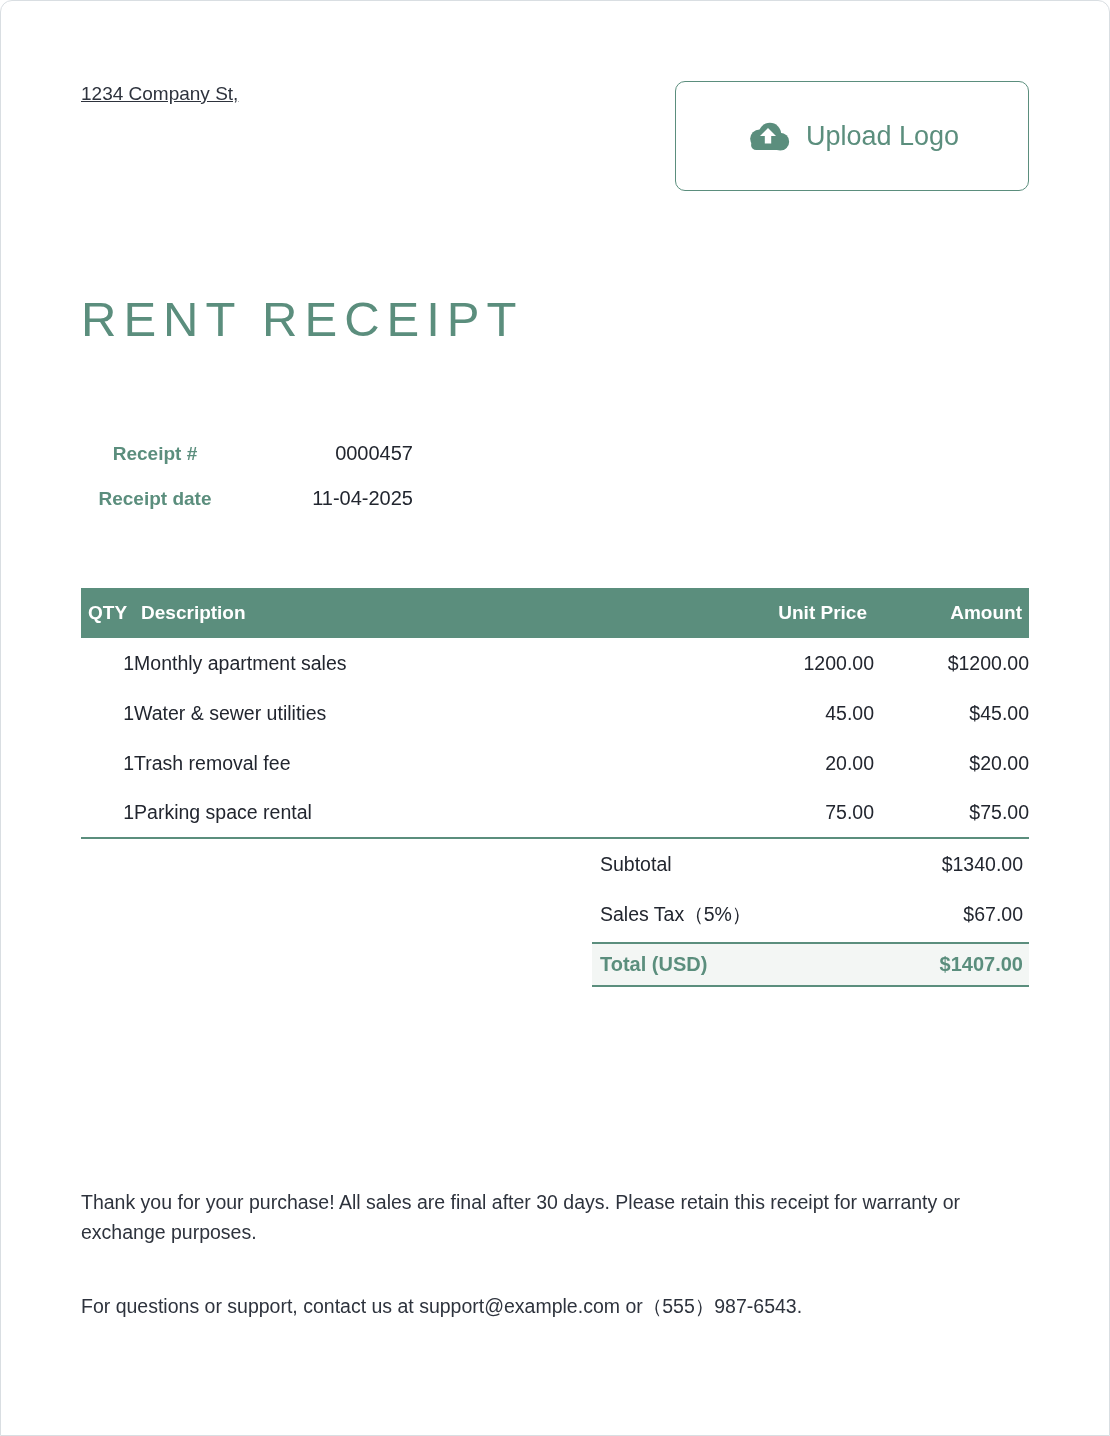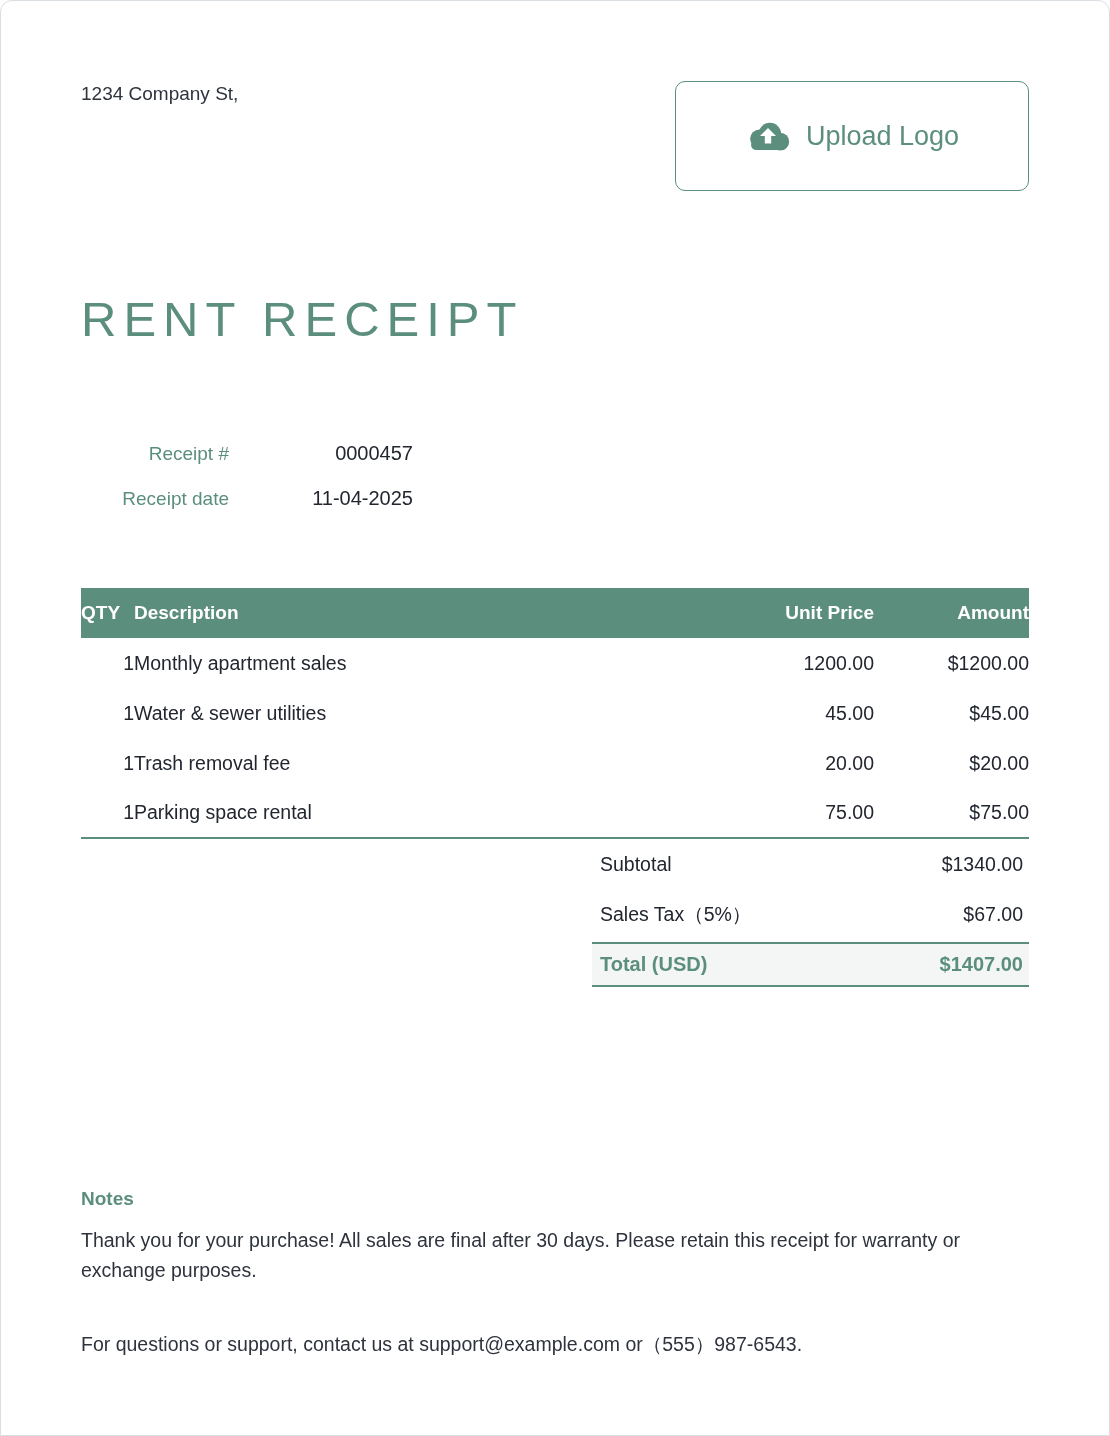--- a/index.html
+++ b/index.html
@@ -17,21 +17,21 @@
     width:1110px;height:1436px;background:#ffffff;
     border:1px solid var(--card-border);
     border-radius:12px 12px 0 0;
     padding:78px 80px 0 80px;
     position:relative;overflow:hidden;
   }
 
   
   .top-row{display:flex;justify-content:space-between;align-items:flex-start;}
   .company-name{font-size:25px;line-height:30px;color:#1d212b;margin-bottom:17px;}
-  .company-address{font-size:19px;line-height:30px;color:var(--text-body);}
+  .company-address{font-size:19px;line-height:30px;color:var(--text-body);text-decoration:underline;}
 
   .upload-box{
     width:354px;height:110px;margin-top:2px;
     border:1px solid var(--accent);border-radius:10px;background:#ffffff;
     display:flex;align-items:center;justify-content:center;gap:15px;
     color:var(--accent);font-size:27px;font-family:inherit;cursor:pointer;
   }
   .upload-box svg{display:block;}
 
   
@@ -42,28 +42,28 @@
   }
 
   
   .info-row{display:flex;justify-content:space-between;margin-top:36px;}
   .section-label{color:var(--accent);font-weight:700;font-size:19px;line-height:24px;}
   .customer-name{font-size:25px;line-height:30px;margin-top:12px;margin-bottom:14px;color:#1d212b;}
   .addr-line{font-size:19px;line-height:30px;color:var(--text-body);}
 
   .meta{margin-top:62px;width:332px;display:flex;flex-direction:column;gap:22px;}
   .meta-row{display:flex;align-items:baseline;}
-  .meta-label{flex:1;text-align:right;color:var(--accent);font-weight:400;font-size:19px;}
+  .meta-label{flex:1;text-align:center;color:var(--accent);font-weight:700;font-size:19px;}
   .meta-value{width:184px;text-align:right;font-size:20px;color:var(--text-dark);}
 
   
   table.items{width:100%;border-collapse:collapse;margin-top:78px;border-bottom:2px solid var(--accent);}
   table.items th{
     background:var(--accent);color:#ffffff;font-size:19px;font-weight:700;
-    height:50px;padding:0;
+    height:50px;padding:7px;
   }
   th.h-qty{width:53px;text-align:left;padding-left:13px;}
   th.h-desc{text-align:left;padding-left:14px;}
   th.h-num{text-align:right;padding-right:13px;}
   th.h-price{width:170px;}
   th.h-amount{width:155px;}
   table.items td{height:50px;font-size:19.5px;padding:0;color:var(--text-dark);}
   td.c-qty{text-align:right;padding-right:1px;}
   td.c-desc{text-align:left;padding-left:14px;}
   td.c-num{text-align:right;padding-right:7px;}
@@ -171,18 +171,17 @@
       <span>Sales Tax（5%）</span>
       <span class="t-value">$67.00</span>
     </div>
     <div class="trow trow-total">
       <span>Total (USD)</span>
       <span class="t-value">$1407.00</span>
     </div>
   </section>
 
   <section class="notes">
-    <div class="section-label">Notes</div>
     <p>Thank you for your purchase! All sales are final after 30 days. Please retain this receipt for warranty or exchange purposes.</p>
     <p class="second">For questions or support, contact us at support@example.com or（555）987-6543.</p>
   </section>
 
 </div>
 
 </body></html>

